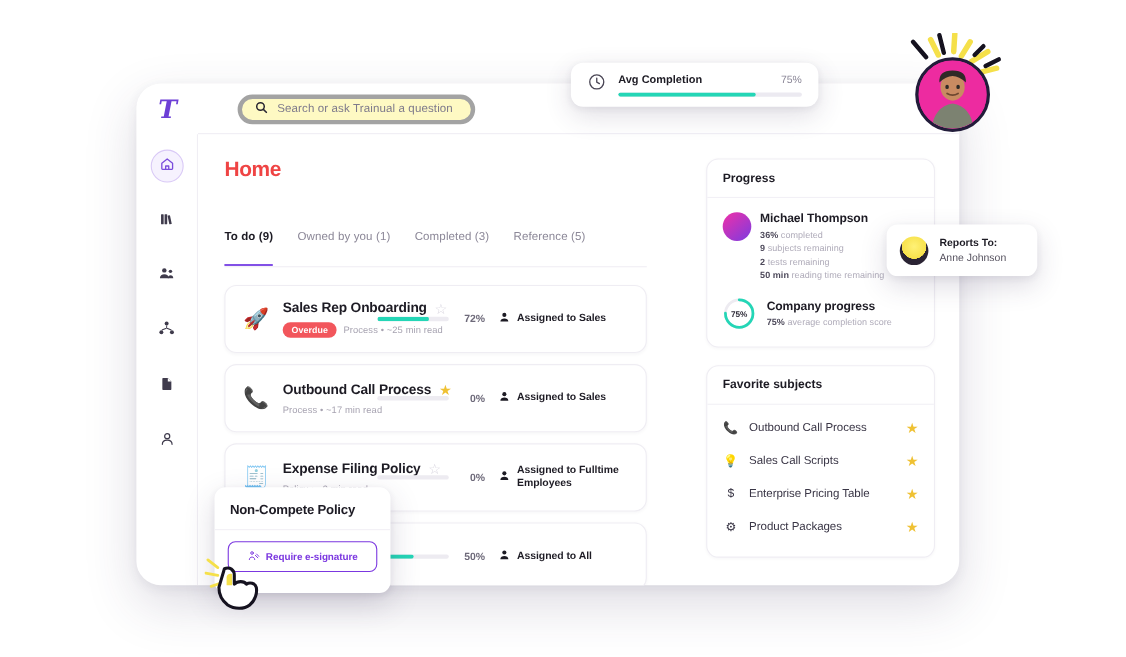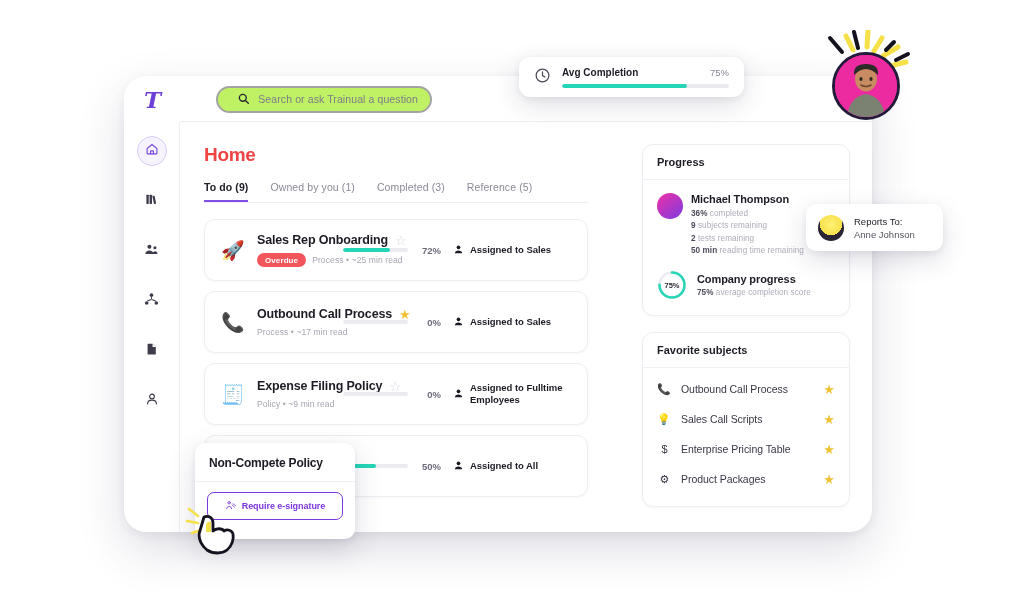--- a/index.html
+++ b/index.html
@@ -26,21 +26,21 @@
   .topbar { height: 46px; display: flex; align-items: center; flex: 0 0 auto; }
   .logo-cell { width: 56px; display: flex; align-items: center; justify-content: center; }
   .brand-logo {
     font-family: "DejaVu Serif", serif; font-style: italic; font-weight: 700;
     font-size: 23px; color: #6D3FD6; line-height: 1; letter-spacing: -1px;
   }
   .topbar-main { flex: 1; display: flex; align-items: center; padding-left: 36px; }
   .search-box {
     display: flex; align-items: center; gap: 9px;
     width: 216px; height: 27px; padding: 0 12px;
-    border: 2px solid #a3a3a3; border-radius: 14px; background: #bef264; justify-content: flex-end;
+    border: 4px solid #a3a3a3; border-radius: 14px; background: #fef9c3;
   }
   .search-ph { font-size: 10.5px; color: #7E7A8B; white-space: nowrap; letter-spacing: .1px; }
 
   .body-row { flex: 1; display: flex; min-height: 0; }
 
   
   .sidebar {
     width: 56px; flex: 0 0 56px; border-right: 1px solid #F0EEF4;
     display: flex; flex-direction: column; align-items: center;
     padding-top: 14px; gap: 20px;
@@ -56,21 +56,21 @@
   .main {
     flex: 1; min-width: 0; display: flex; gap: 18px;
     padding: 22px 22px 0 24px; border-top: 1px solid #F0EEF4; margin-top: -1px;
   }
   .col-left { flex: 1; min-width: 0; }
   .col-right { width: 208px; flex: 0 0 208px; margin-left: 36px; }
 
   .page-title { font-size: 19px; font-weight: 700; color: #ef4444; letter-spacing: -.3px; }
 
   .tabs { display: flex; gap: 22px; margin-top: 15px; border-bottom: 1px solid #F0EEF4; }
-  .tab { font-size: 10.5px; color: #8C8898; padding-bottom: 9px; white-space: nowrap; letter-spacing: .1px; }
+  .tab { font-size: 10.5px; color: #8C8898; padding-bottom: 21px; white-space: nowrap; letter-spacing: .1px; margin-top: 28px; }
   .tab.active { color: #1D1B24; font-weight: 700; box-shadow: inset 0 -2px 0 0 #8250E6; }
 
   
   .task-list { margin-top: 16px; display: flex; flex-direction: column; gap: 10px; }
   .task-card {
     background: #fff; border: 1px solid #EFEDF3; border-radius: 11px;
     height: 62px; padding: 0 16px; display: flex; align-items: center; gap: 12px;
     box-shadow: 0 1px 3px rgba(40,30,70,.035);
   }
   .task-emoji { font-size: 19px; width: 24px; text-align: center; flex: 0 0 24px; line-height: 1; }
@@ -130,21 +130,21 @@
   .avg-bar { height: 4px; border-radius: 2px; background: #ECEAF1; margin-top: 6px; overflow: hidden; }
   .avg-bar > i { display: block; height: 100%; border-radius: 2px; background: #24D6B6; }
 
   .float-reports {
     position: absolute; left: 806px; top: 204px; width: 137px; height: 47px;
     background: #fff; border-radius: 10px;
     box-shadow: 0 9px 24px rgba(60,50,90,.17), 0 2px 6px rgba(60,50,90,.07);
     display: flex; align-items: center; gap: 10px; padding: 0 12px;
   }
   .rep-av { width: 26px; height: 26px; border-radius: 50%; flex: 0 0 26px; background: radial-gradient(circle at 50% 35%, #FFF176 0%, #F7E14A 52%, #2A2333 53%); }
-  .rep-t1 { font-size: 9.5px; font-weight: 400; color: #1D1B24; }
+  .rep-t1 { font-size: 9.5px; font-weight: 700; color: #1D1B24; }
   .rep-t2 { font-size: 9.5px; color: #56525F; margin-top: 2px; }
 
   .float-ncp {
     position: absolute; left: 195px; top: 443px; width: 160px; height: 96px;
     background: #fff; border-radius: 10px;
     box-shadow: 0 10px 28px rgba(60,50,90,.18), 0 2px 6px rgba(60,50,90,.08);
     overflow: hidden;
   }
   .ncp-head { padding: 13px 14px 11px; font-size: 12px; font-weight: 700; color: #1D1B24; border-bottom: 1px solid #F2F0F6; letter-spacing: -.2px; }
   .ncp-body { padding: 10px 12px; }

